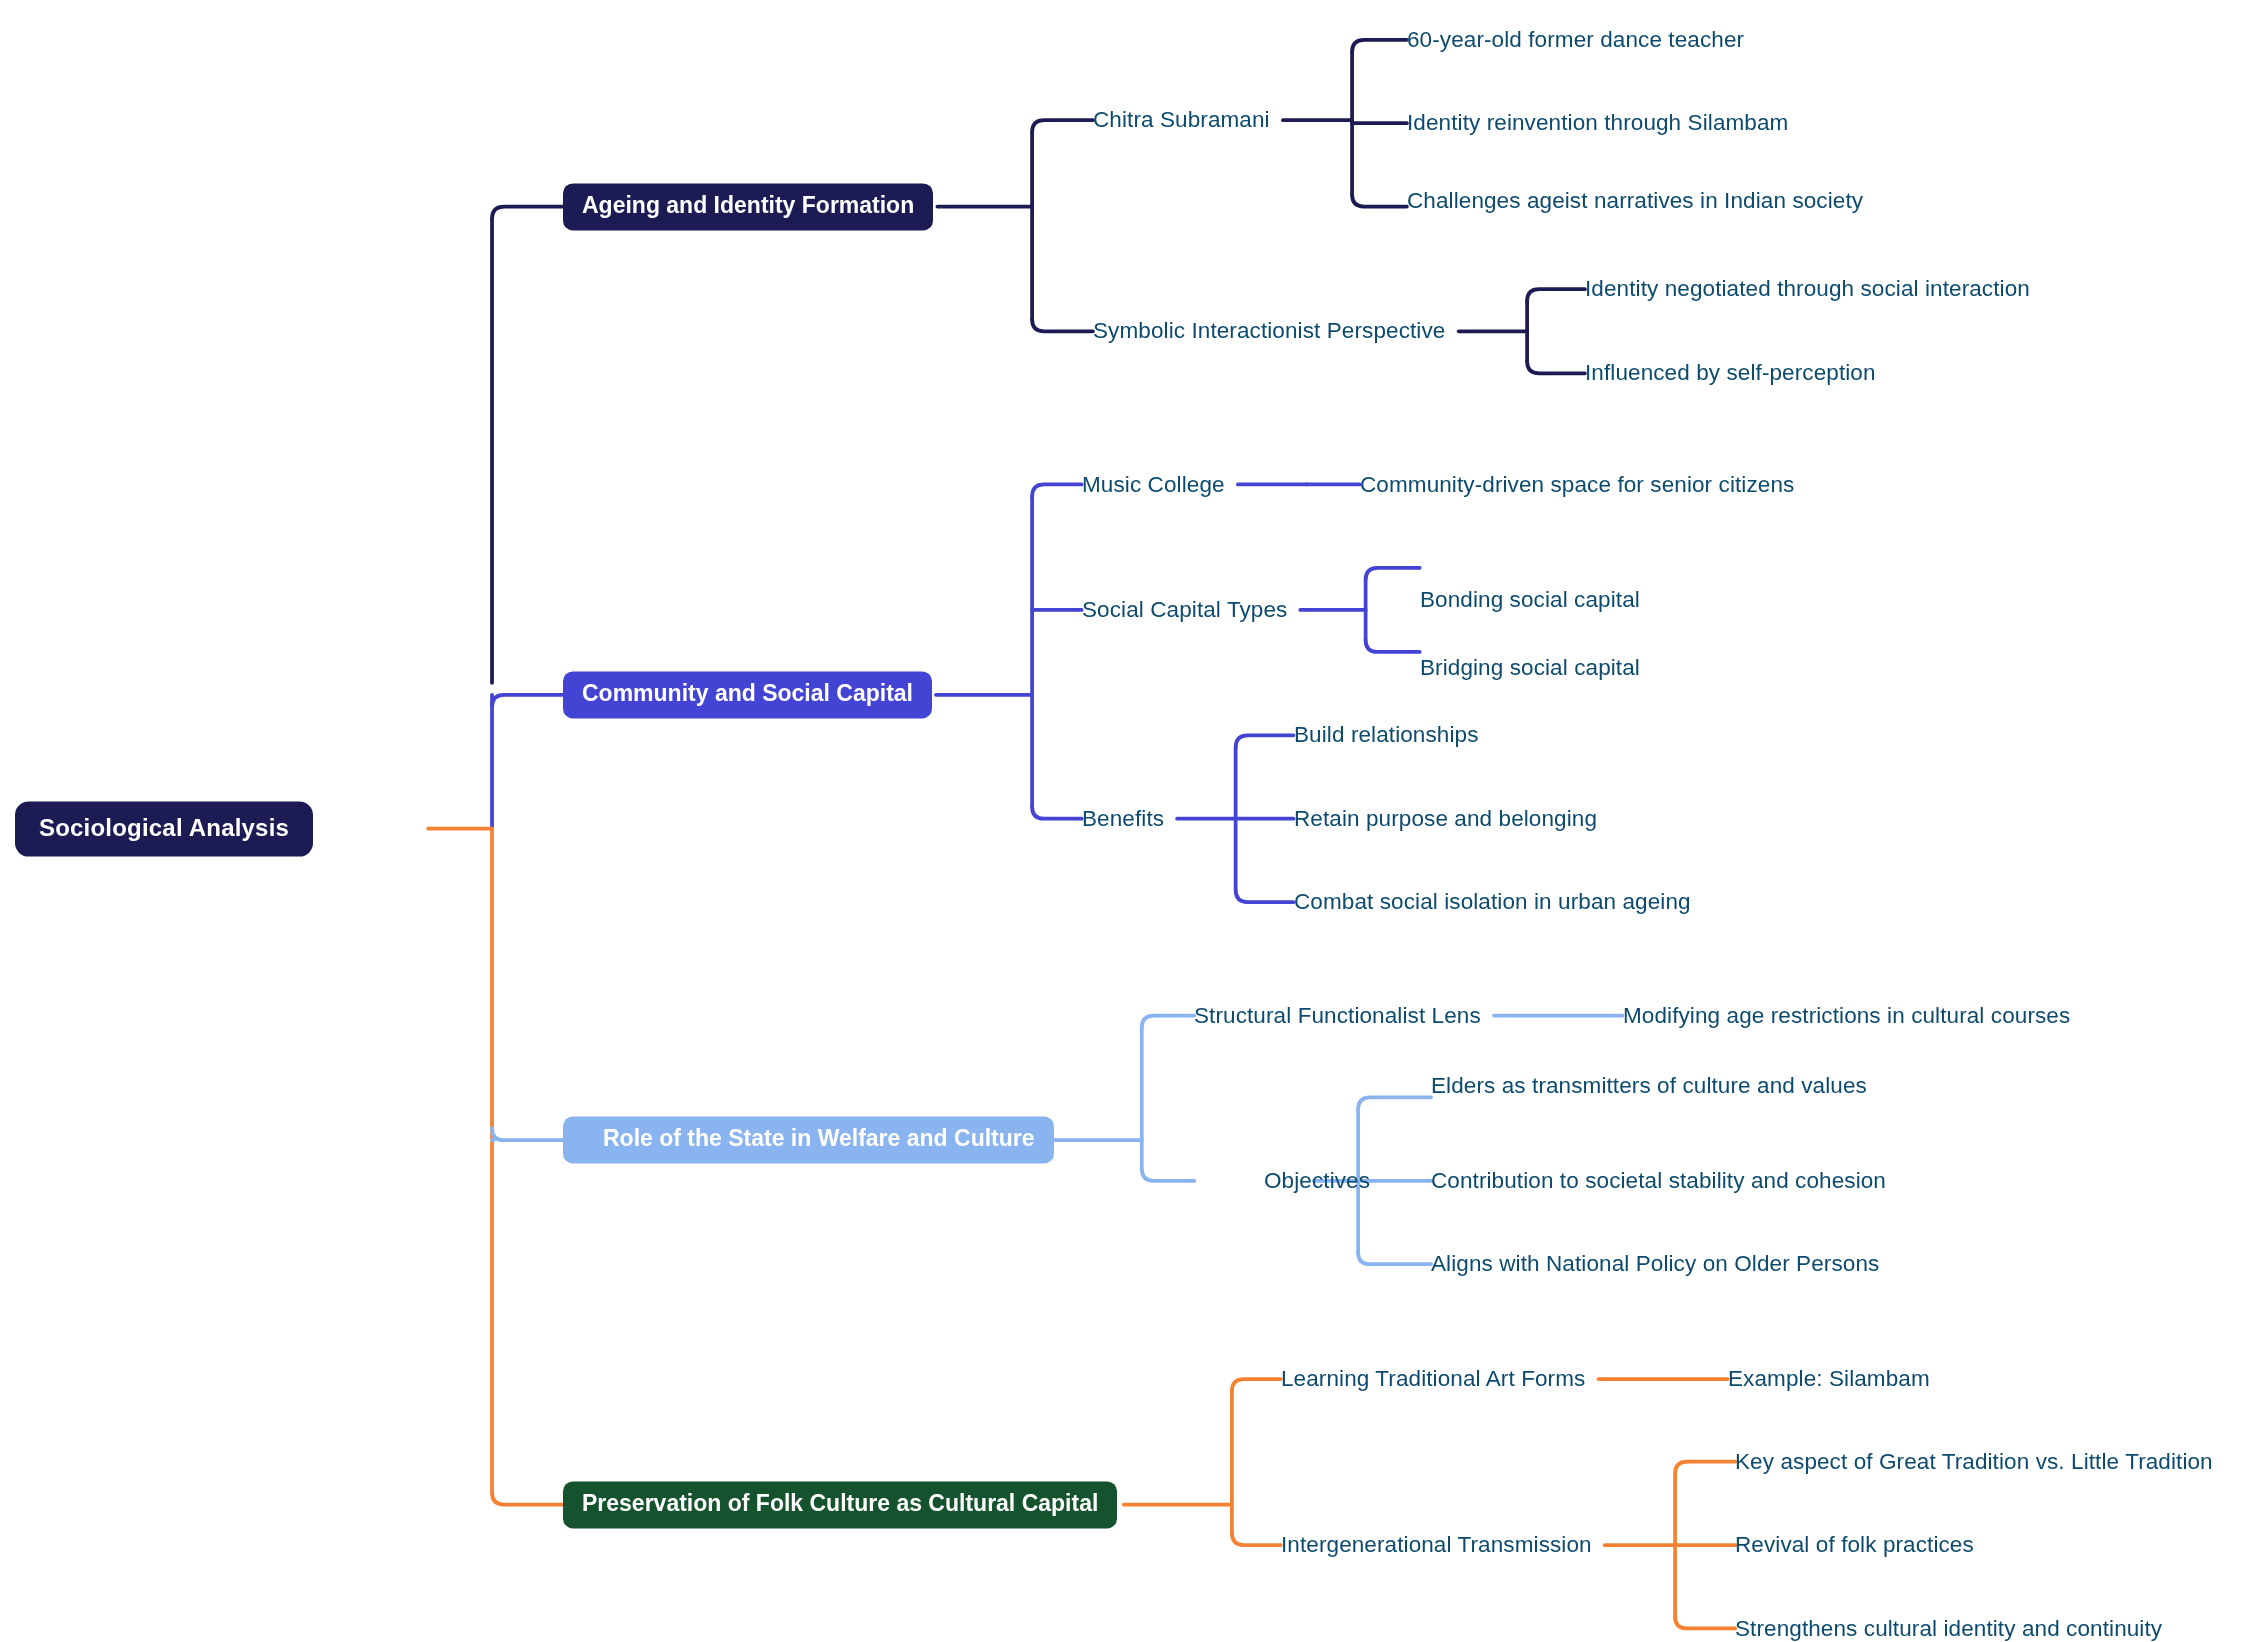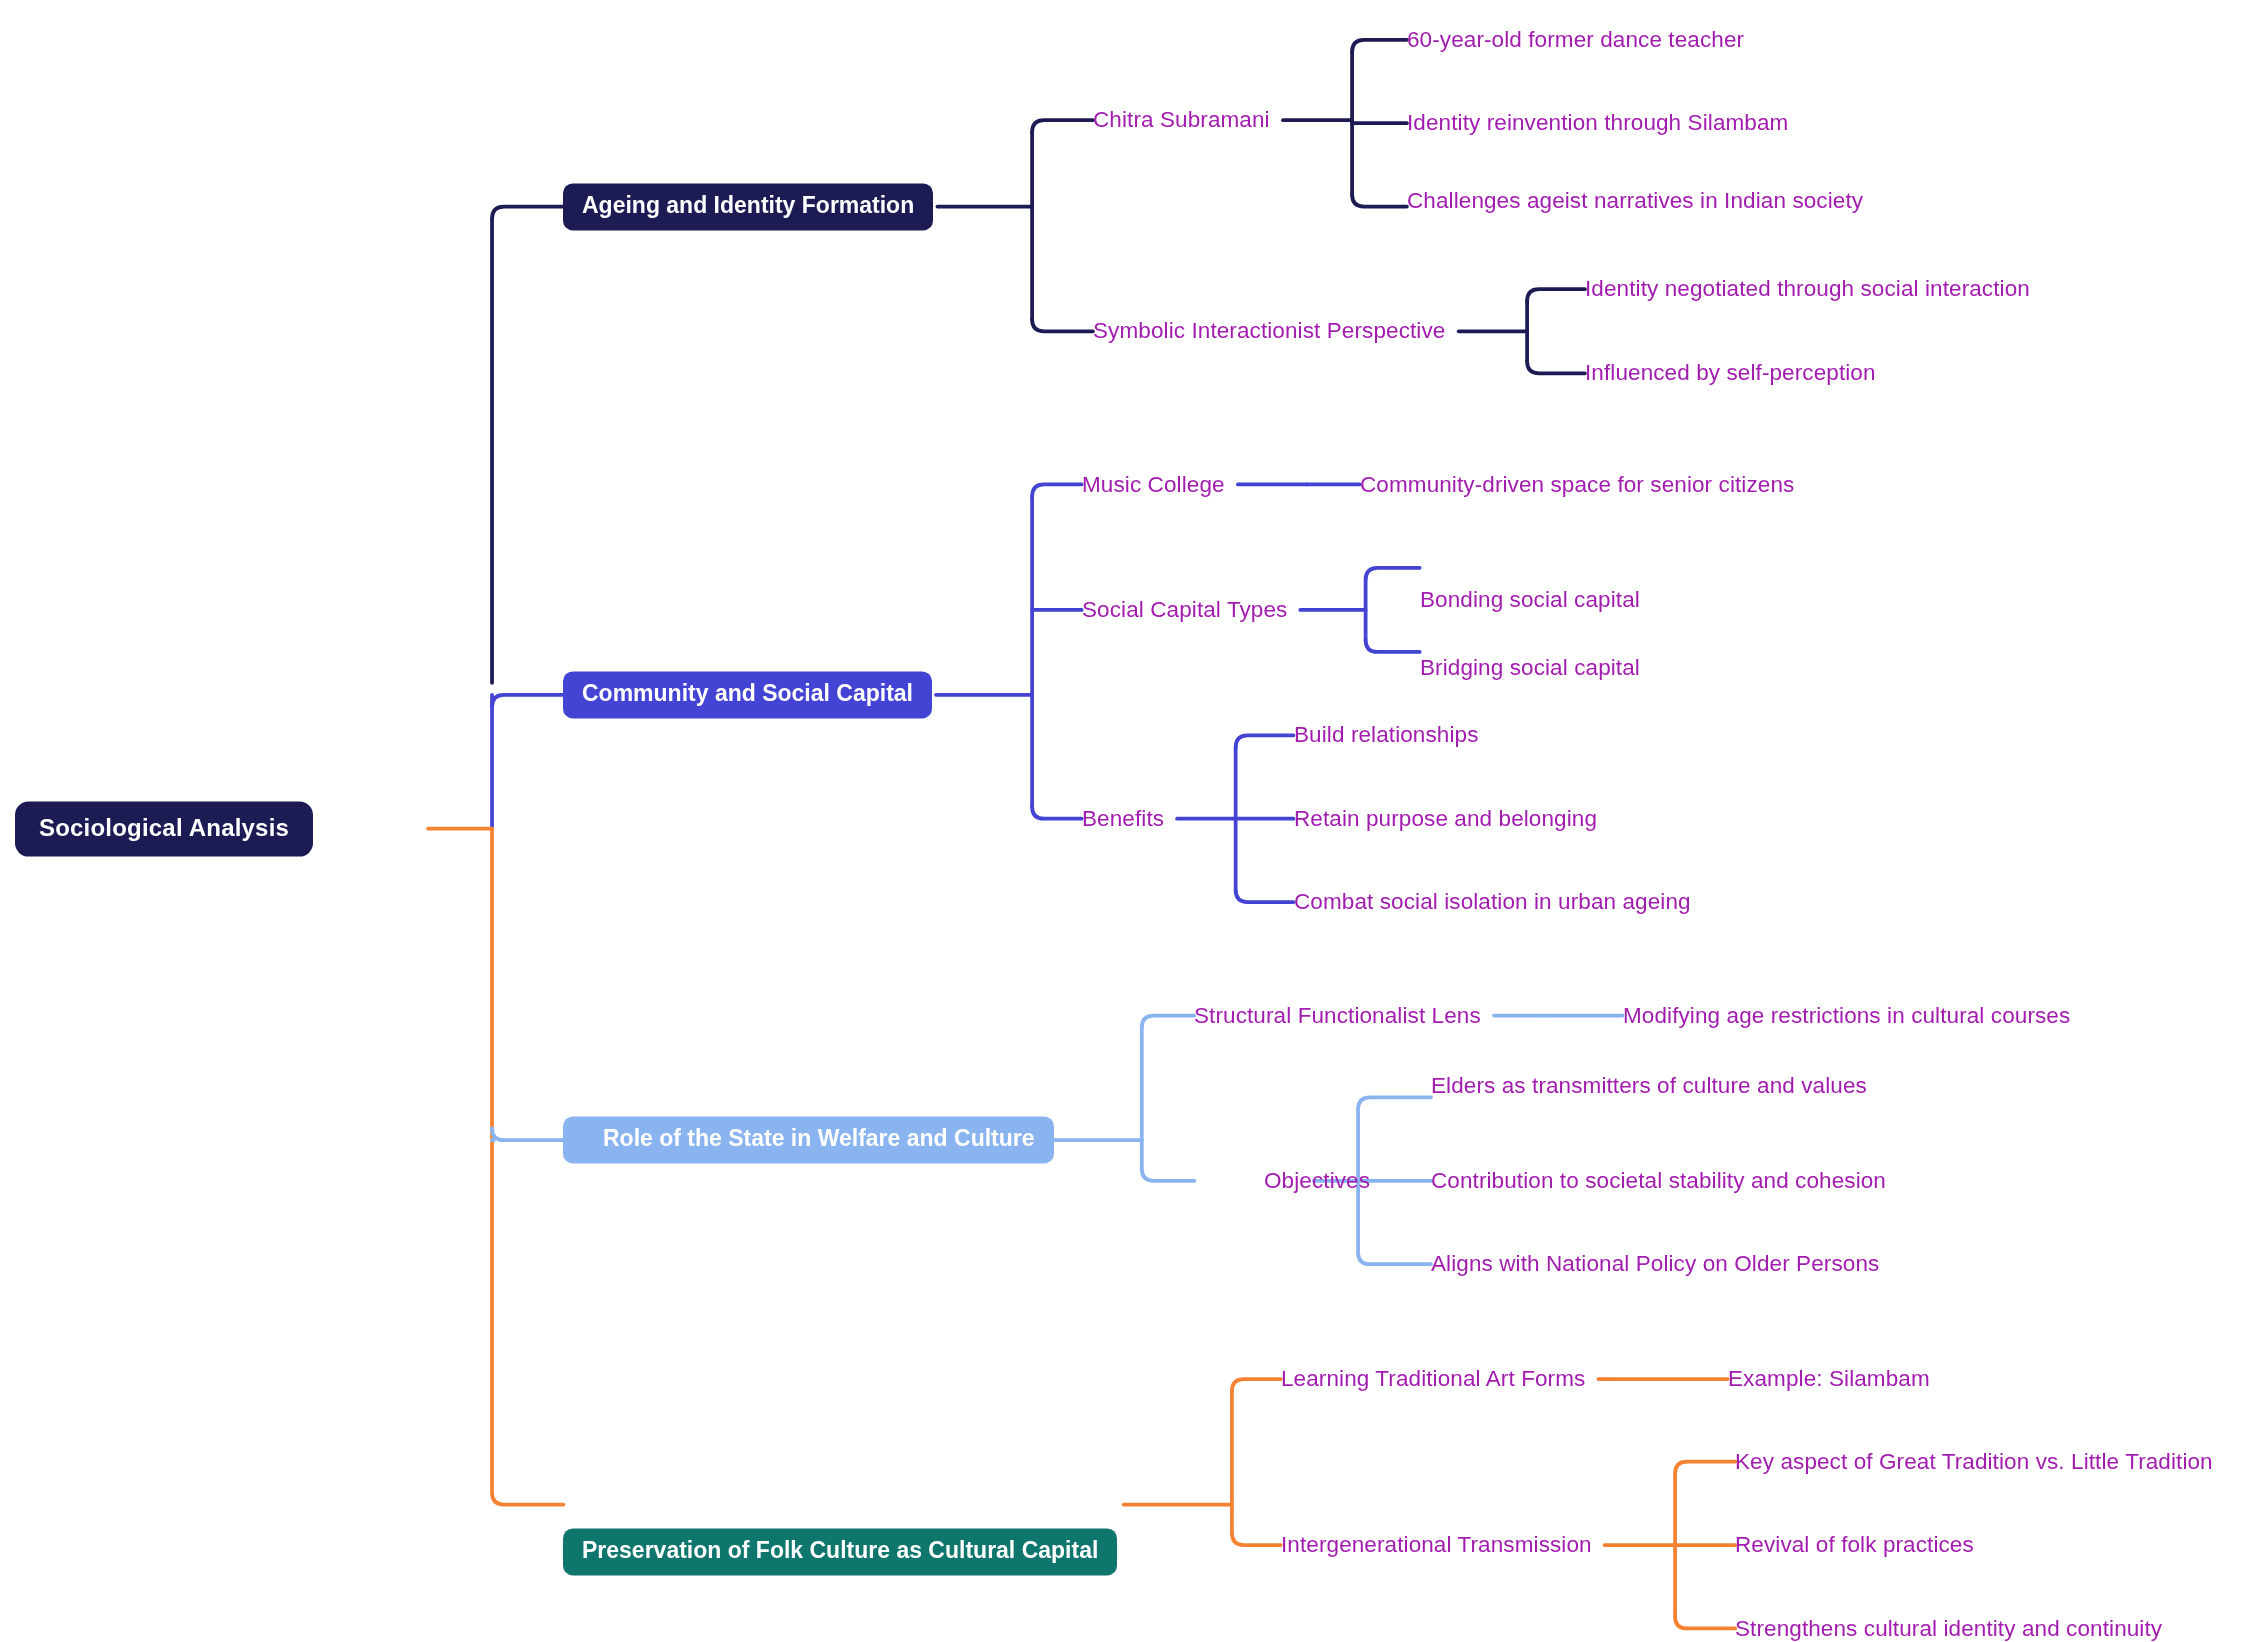--- a/index.html
+++ b/index.html
@@ -34,26 +34,26 @@
     color:#ffffff;
     font-size:23px;
     font-weight:bold;
     padding:11.3px 19px 12.8px 19px;
     border-radius:9.8px;
     line-height:1.0;
   }
   .branch.c0{background:#1c1b54;}
   .branch.c1{background:#4343d4;}
   .branch.c2{background:#8ab4f0;}
-  .branch.c3{background:#0f766e;margin-top:47px;}
+  .branch.c3{background:#14532d;}
 
   
   .leaf{
     transform:translateY(-50%);
-    color:#a21caf;
+    color:#0c4a6e;
     font-size:22.5px;
     line-height:1.0;
     letter-spacing:0.1px;
   }
   .leaf.lvl2{font-size:22.5px;}
   .leaf.lvl3{font-size:22.5px;}
 </style>
 </head>
 <body>
 

